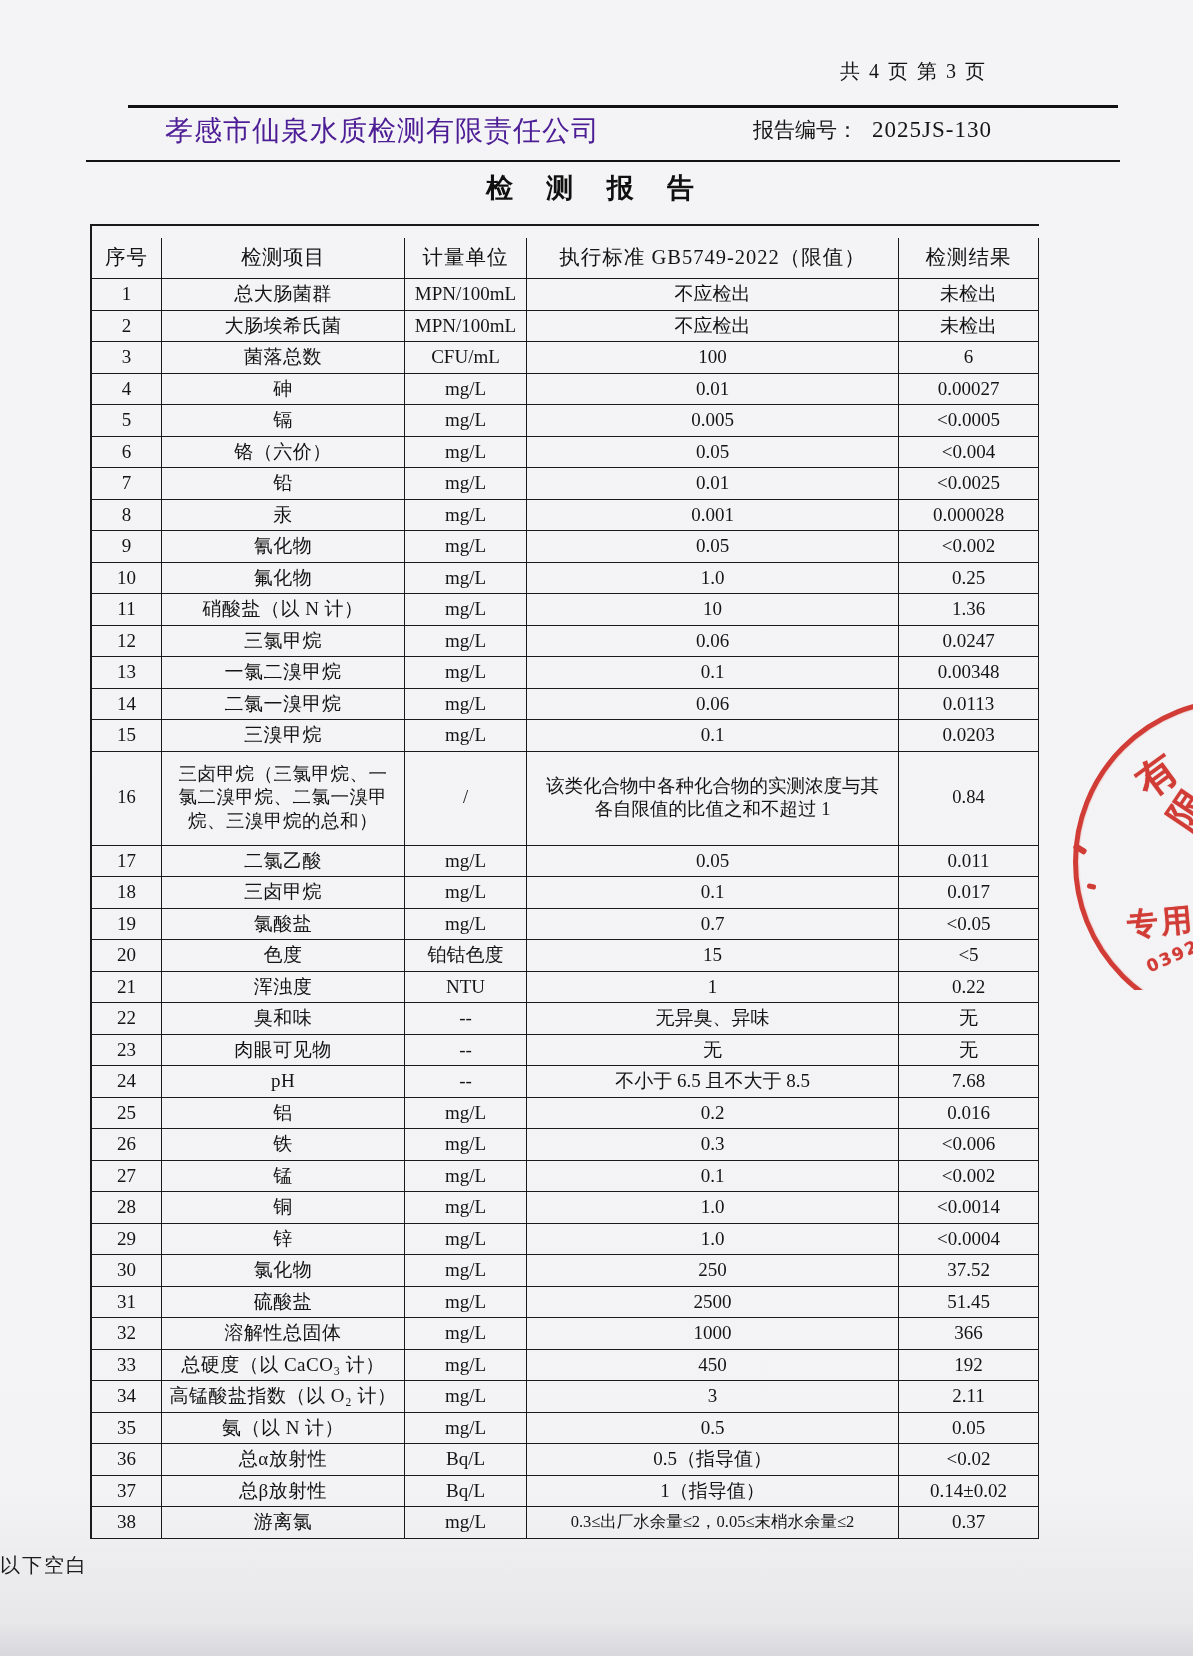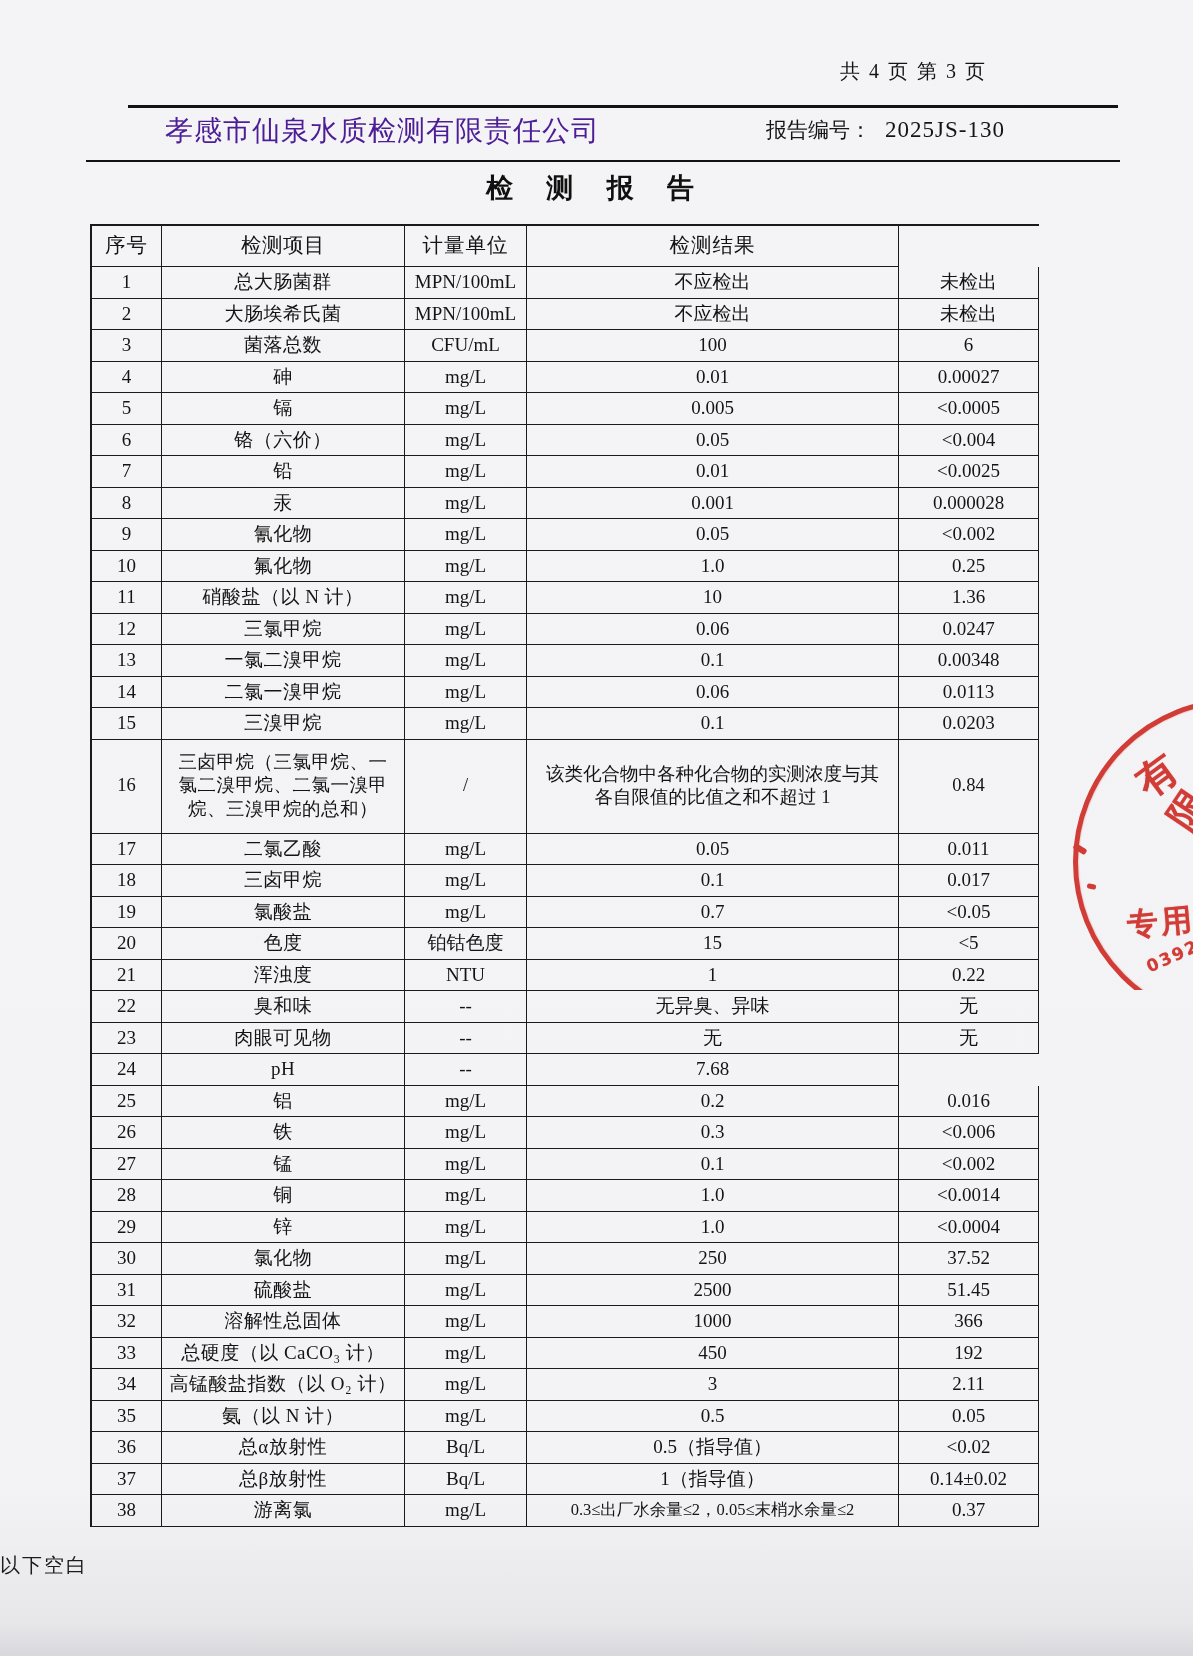--- a/index.html
+++ b/index.html
@@ -17,35 +17,35 @@
   .rule-top{top:105px;left:128px;width:990px;height:3px;}
   .rule-bottom{top:160px;left:86px;width:1034px;height:2.4px;}
   .company{
     position:absolute;top:112px;left:165px;
     font-family:"DejaVu Sans","Liberation Sans",sans-serif;
     font-weight:normal;font-size:28px;letter-spacing:1px;color:#4c1d95;
   }
   .report-no{
     position:absolute;top:116px;left:753px;font-size:22px;color:#151515;
   }
-  .report-no .no-label{font-family:"DejaVu Sans","Liberation Sans",sans-serif;font-size:21px;margin-left:13px;}
+  .report-no .no-label{font-family:"DejaVu Sans","Liberation Sans",sans-serif;font-size:21px;}
   .report-no .no-value{font-size:23px;letter-spacing:1px;padding-left:14px;}
   .doc-title{
     position:absolute;top:170px;left:0;width:1160px;text-align:center;
     font-family:"DejaVu Sans","Liberation Sans",sans-serif;
     font-weight:bold;font-size:27px;letter-spacing:12px;color:#101010;padding-left:16px;
   }
   
   .report-table{
     position:absolute;top:224px;left:90px;width:947px;
     border-top:2px solid #1a1a1a;border-left:2px solid #1a1a1a;
     background:transparent;
   }
   .t-row{display:grid;grid-template-columns:70px 243px 122px 372px 140px;height:31.5px;}
-  .t-row.t-head{height:41px;}
+  .t-row.t-head{height:41px;margin-top:12px;}
   .t-row.tall{height:94px;}
   .t-cell{
     border-right:1.6px solid #1a1a1a;border-bottom:1.6px solid #1a1a1a;
     display:flex;align-items:center;justify-content:center;
     text-align:center;font-size:19px;line-height:1.25;
     overflow:hidden;padding:0 3px;box-sizing:border-box;color:#141414;
   }
   .t-head .t-cell{font-size:20.5px;letter-spacing:1px;}
   .t-cell.c-item{letter-spacing:0.5px;}
   .t-cell.small-std{font-size:16.5px;letter-spacing:0;}
@@ -92,20 +92,21 @@
 
 <div class="rule rule-bottom"></div>
 
 <div class="doc-title">检 测 报 告</div>
 
 <div class="report-table">
     <div class="t-row t-head">
       <div class="t-cell c-index">序号</div>
       <div class="t-cell c-item">检测项目</div>
       <div class="t-cell c-unit">计量单位</div>
+      <div class="t-cell c-standard">执行标准 GB5749-2022（限值）</div>
       <div class="t-cell c-result">检测结果</div>
     </div>
     <div class="t-row">
       <div class="t-cell c-index">1</div>
       <div class="t-cell c-item">总大肠菌群</div>
       <div class="t-cell c-unit">MPN/100mL</div>
       <div class="t-cell c-standard">不应检出</div>
       <div class="t-cell c-result">未检出</div>
     </div>
     <div class="t-row">
@@ -259,20 +260,21 @@
       <div class="t-cell c-index">23</div>
       <div class="t-cell c-item">肉眼可见物</div>
       <div class="t-cell c-unit">--</div>
       <div class="t-cell c-standard">无</div>
       <div class="t-cell c-result">无</div>
     </div>
     <div class="t-row">
       <div class="t-cell c-index">24</div>
       <div class="t-cell c-item">pH</div>
       <div class="t-cell c-unit">--</div>
+      <div class="t-cell c-standard">不小于 6.5 且不大于 8.5</div>
       <div class="t-cell c-result">7.68</div>
     </div>
     <div class="t-row">
       <div class="t-cell c-index">25</div>
       <div class="t-cell c-item">铝</div>
       <div class="t-cell c-unit">mg/L</div>
       <div class="t-cell c-standard">0.2</div>
       <div class="t-cell c-result">0.016</div>
     </div>
     <div class="t-row">

